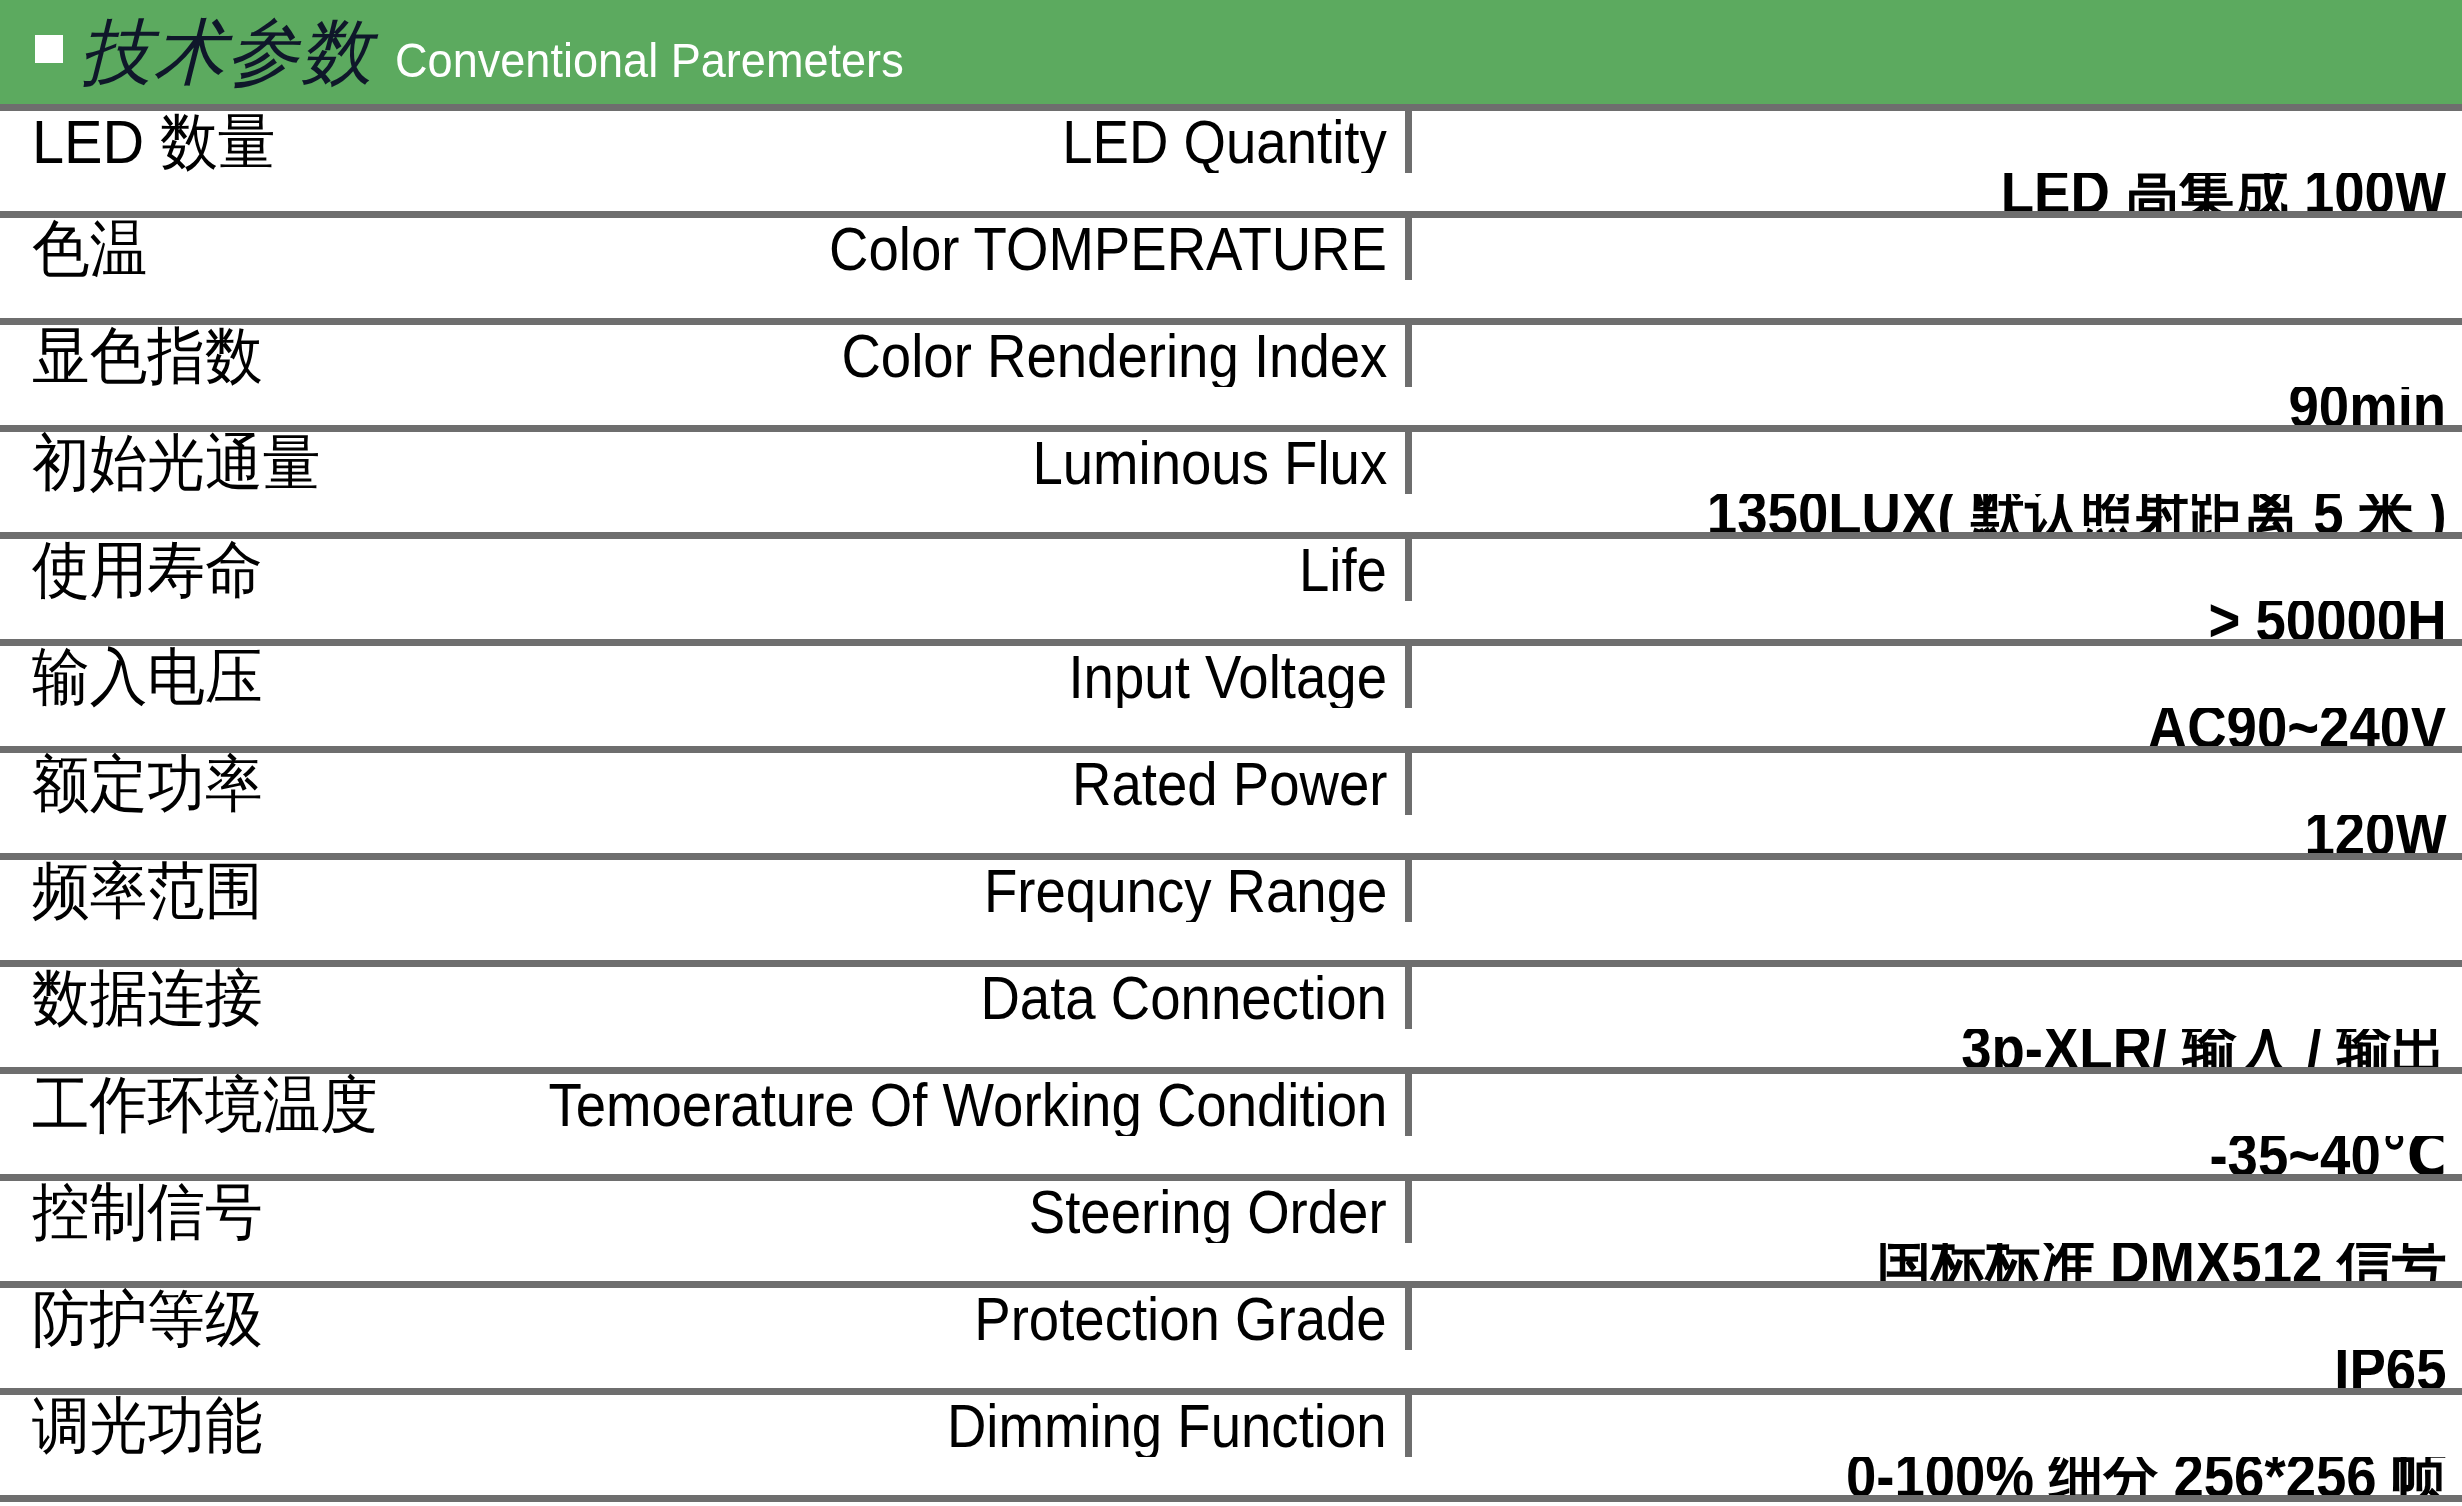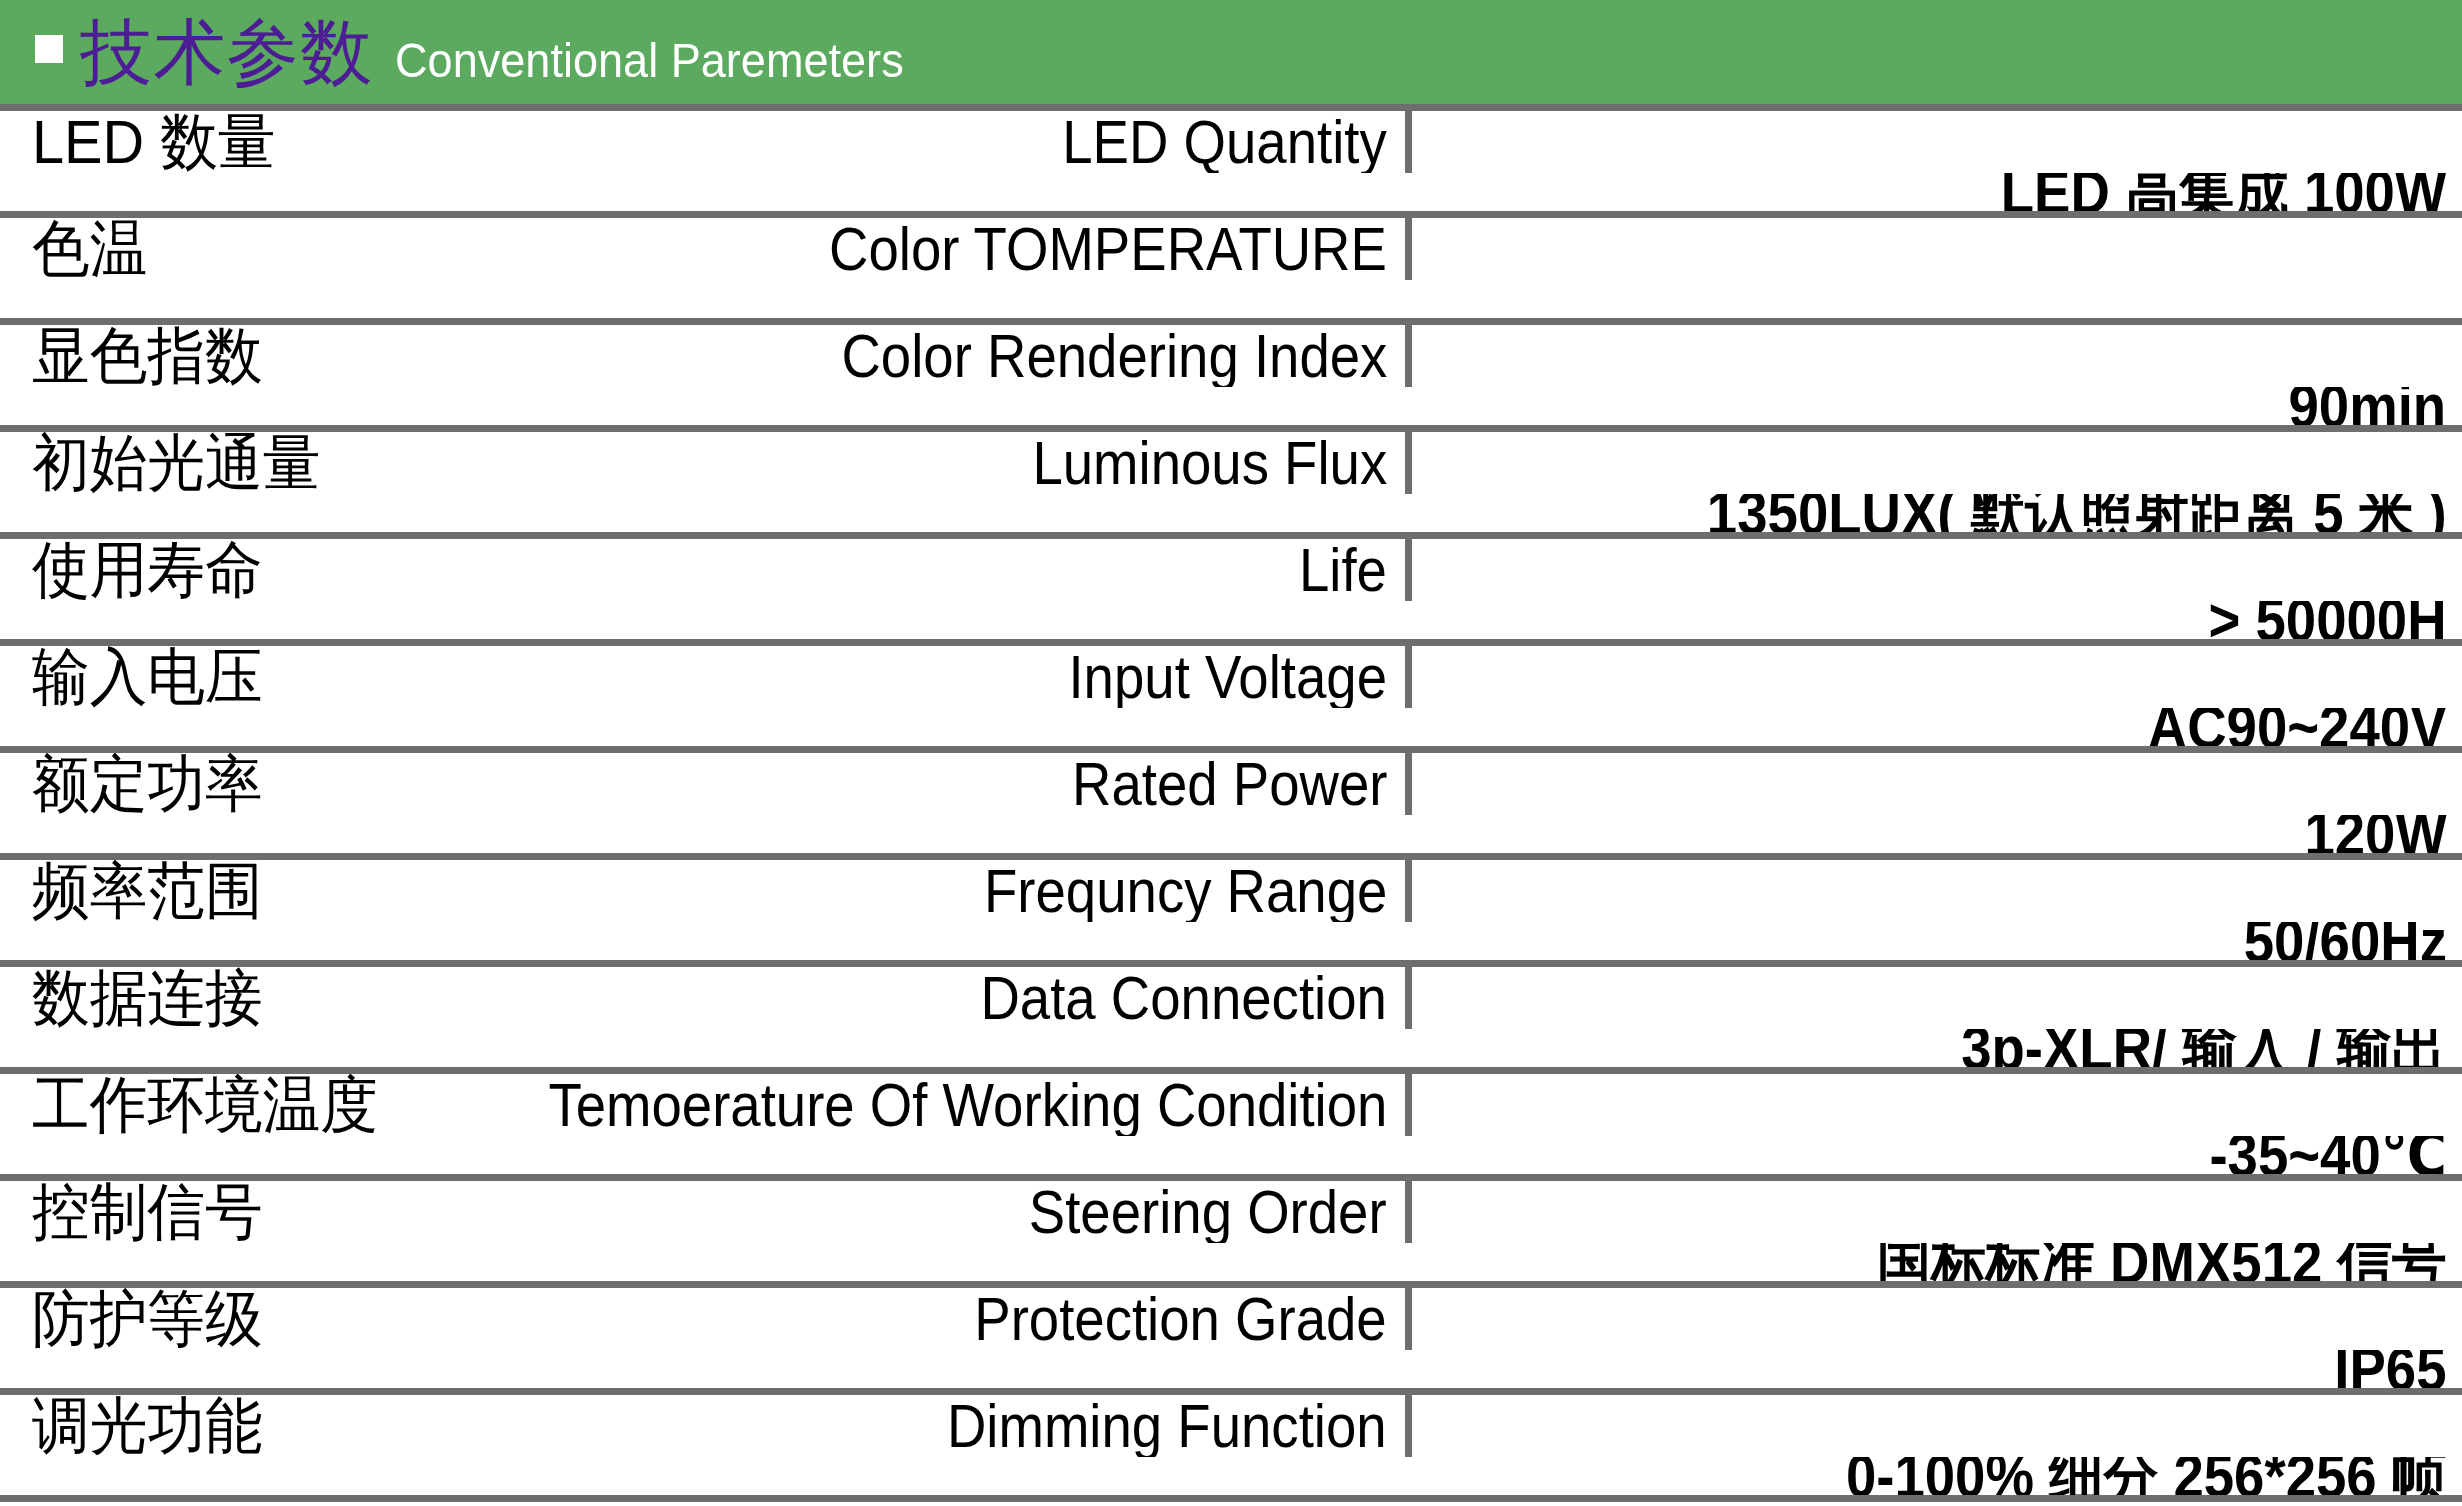--- a/index.html
+++ b/index.html
@@ -28,24 +28,25 @@
     height: 28px;
     background: #ffffff;
     flex: none;
     margin-right: 17px;
     margin-top: -5.6px;
   }
   .titles { display: flex; align-items: baseline; }
   .hdr-cn {
     font-size: 72px;
     line-height: 1;
-    color: #4c1d95;
+    color: #0f172a;
     white-space: nowrap;
     display: inline-block;
     letter-spacing: 1.4px;
+    font-style: italic;
   }
   .hdr-en {
     font-size: 49px;
     line-height: 1;
     color: #ffffff;
     white-space: nowrap;
     display: inline-block;
     margin-left: 21px;
     transform: scaleX(0.92);
     transform-origin: 0 100%;
@@ -183,23 +184,20 @@
       <div class="cell-right">
         <span class="val">120W</span>
       </div>
     </div>
 
     <div class="row">
       <div class="cell-left">
         <span class="cn">频率范围</span>
         <span class="en">Frequncy Range</span>
       </div>
-      <div class="cell-right">
-        <span class="val">50/60Hz</span>
-      </div>
     </div>
 
     <div class="row">
       <div class="cell-left">
         <span class="cn">数据连接</span>
         <span class="en">Data Connection</span>
       </div>
       <div class="cell-right">
         <span class="val">3p-XLR/ 输入 / 输出</span>
       </div>

